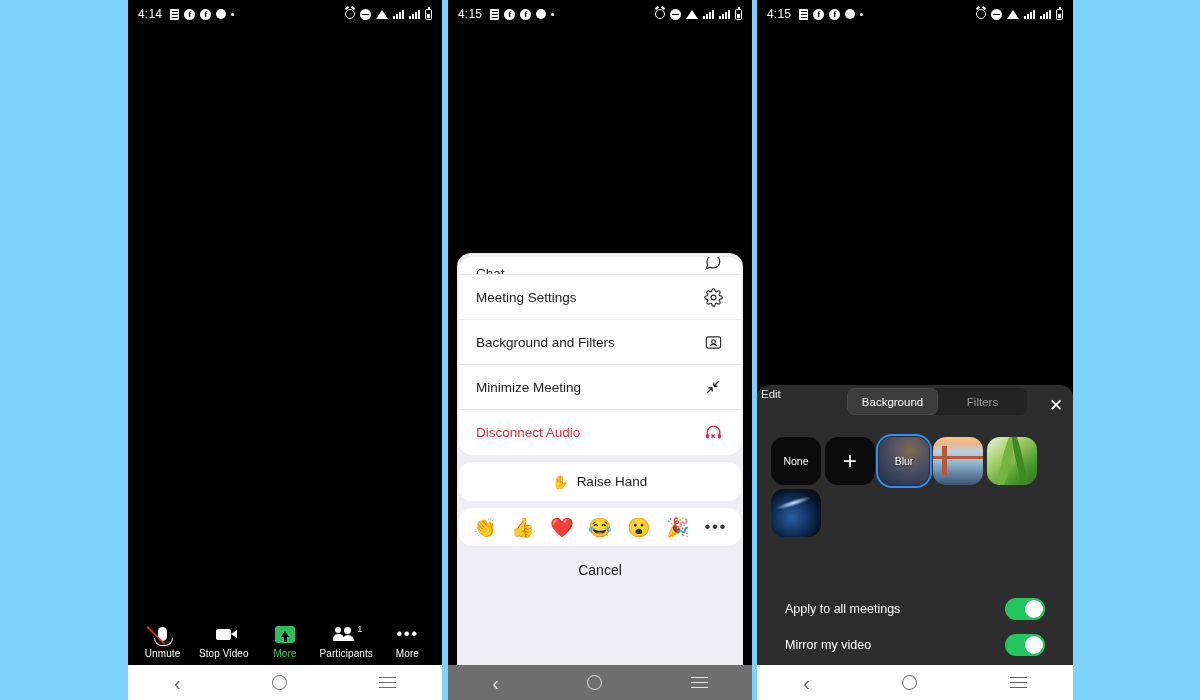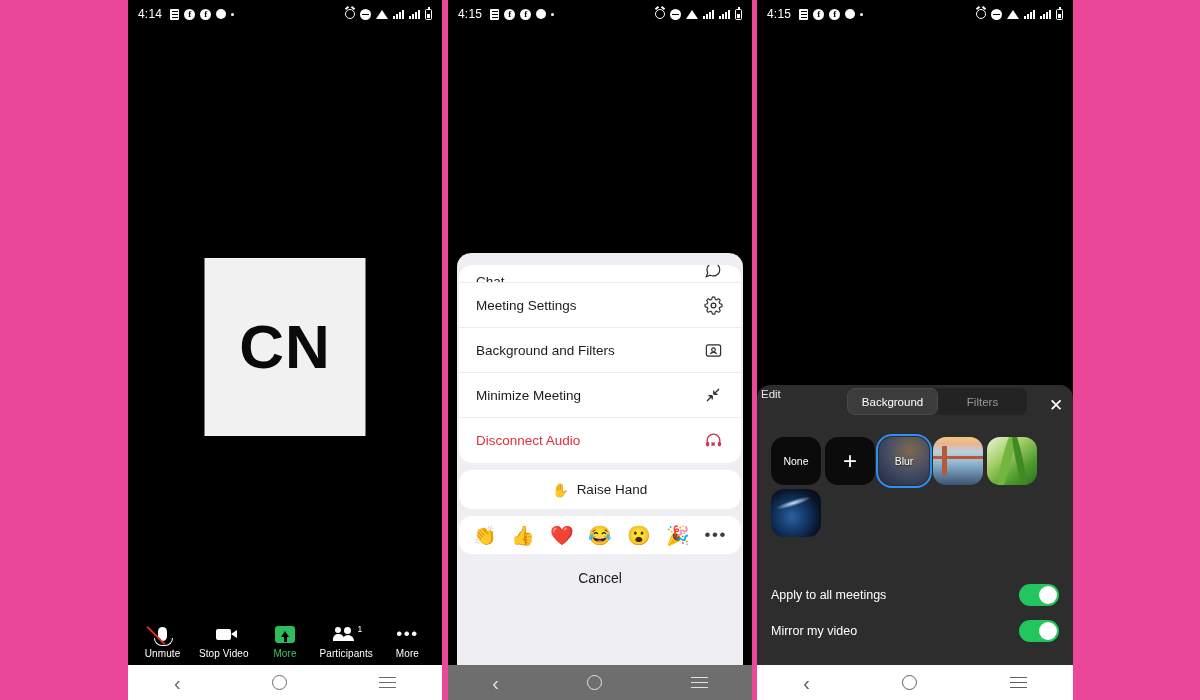--- a/index.html
+++ b/index.html
@@ -2,21 +2,21 @@
 <html><head>
 <meta charset="utf-8">
 <style>
   * { box-sizing: border-box; margin: 0; padding: 0; }
   html, body {
     width: 1200px; height: 700px;
     background: #ffffff;
     font-family: "Liberation Sans", sans-serif;
     overflow: hidden;
   }
-  .stage { position: relative; width: 1200px; height: 700px; background: #ec4899; }
+  .stage { position: relative; width: 1200px; height: 700px; background: #7dd3fc; }
 
   
   .phone { position: absolute; top: 0; height: 700px; overflow: hidden; }
   #phone1 { left: 128px; width: 314px; background: #000; }
   #phone2 { left: 448px; width: 304px; background: #000; }
   #phone3 { left: 757px; width: 316px; background: #000; }
 
   
   .statusbar {
     position: relative; height: 28px; width: 100%;
@@ -137,21 +137,21 @@
   
   .p2-bg { position: absolute; top: 28px; left: 0; right: 0; bottom: 35px; background: #000; }
   .sheet {
     position: absolute; left: 9px; right: 9px; top: 225px; bottom: 0;
     background: #efeff3; border-radius: 14px 14px 0 0; overflow: hidden;
     padding: 0 0 4px 0;
   }
   .sheet-card {
     background: #ffffff; border-radius: 13px; margin: 0 2px 7px 2px; overflow: hidden;
   }
-  .menu-card { margin-top: 12px; }
+  .menu-card { margin-top: 4px; }
   .menu-row {
     display: flex; align-items: center; justify-content: space-between;
     padding: 0 17px; height: 45px; border-bottom: 1px solid #ececee;
     font-size: 13.5px; color: #1b1b1b;
   }
   .menu-row:last-child { border-bottom: none; }
   .menu-row.partial { height: 18px; align-items: flex-end; padding-bottom: 1px;
                       overflow: hidden; }
   .menu-row.partial .m-label { position: relative; top: 8px; color: #1b1b1b; }
   .menu-row.danger .m-label { color: #e0303c; }
@@ -208,21 +208,21 @@
       background: #b9573a; }
   .bg-grass { background: linear-gradient(140deg, #eaf5d8 0%, #a8d06a 35%, #4f9c2e 70%, #2f6f1c 100%); }
   .bg-grass::before { content:""; position:absolute; left:30%; top:-10%; width:9px; height:120%;
       background: #74b53f; transform: rotate(14deg); border-radius: 40%; }
   .bg-grass::after { content:""; position:absolute; left:58%; top:-10%; width:7px; height:120%;
       background: #3f8a22; transform: rotate(-12deg); border-radius: 40%; }
   .bg-earth { background: radial-gradient(circle at 42% 58%, #2d5f9e 0%, #143a6b 35%, #071428 70%, #04070f 100%); }
   .bg-earth::before { content:""; position:absolute; left:10%; top:22%; width:70%; height:6px;
       background: radial-gradient(ellipse at center, #cfe6ff 0%, rgba(120,180,255,0) 75%);
       transform: rotate(-18deg); }
-  .toggles { position: absolute; left: 0; right: 0; bottom: 16px; padding: 0 14px; }
+  .toggles { position: absolute; left: 0; right: 0; bottom: 2px; padding: 0 28px; }
   .toggle-row { display: flex; align-items: center; justify-content: space-between;
                 height: 36px; }
   .toggle-label { font-size: 12.5px; color: #ffffff; }
   .switch { width: 40px; height: 22px; border-radius: 11px; background: #22c55e;
             position: relative; }
   .switch i { position: absolute; right: 2px; top: 2px; width: 18px; height: 18px;
               border-radius: 50%; background: #fff; }
 
   
   .face-wrap { position: absolute; inset: 0;
@@ -293,23 +293,20 @@
             <i></i>
             <i></i>
             <i></i>
             <i></i>
           </span>
         <span class="sb-ico ic-batt"></span>
       </div>
     </div>
 
     <div class="p1-body">
-      <div class="cn-avatar">
-        <span class="cn-text">CN</span>
-      </div>
 
       <div class="p1-toolbar">
         <div class="tb-item">
           <span class="tb-ico">
             <span class="mic"></span>
               <span class="slash"></span>
           </span>
           <span class="tb-label">Unmute</span>
         </div>
         <div class="tb-item">

